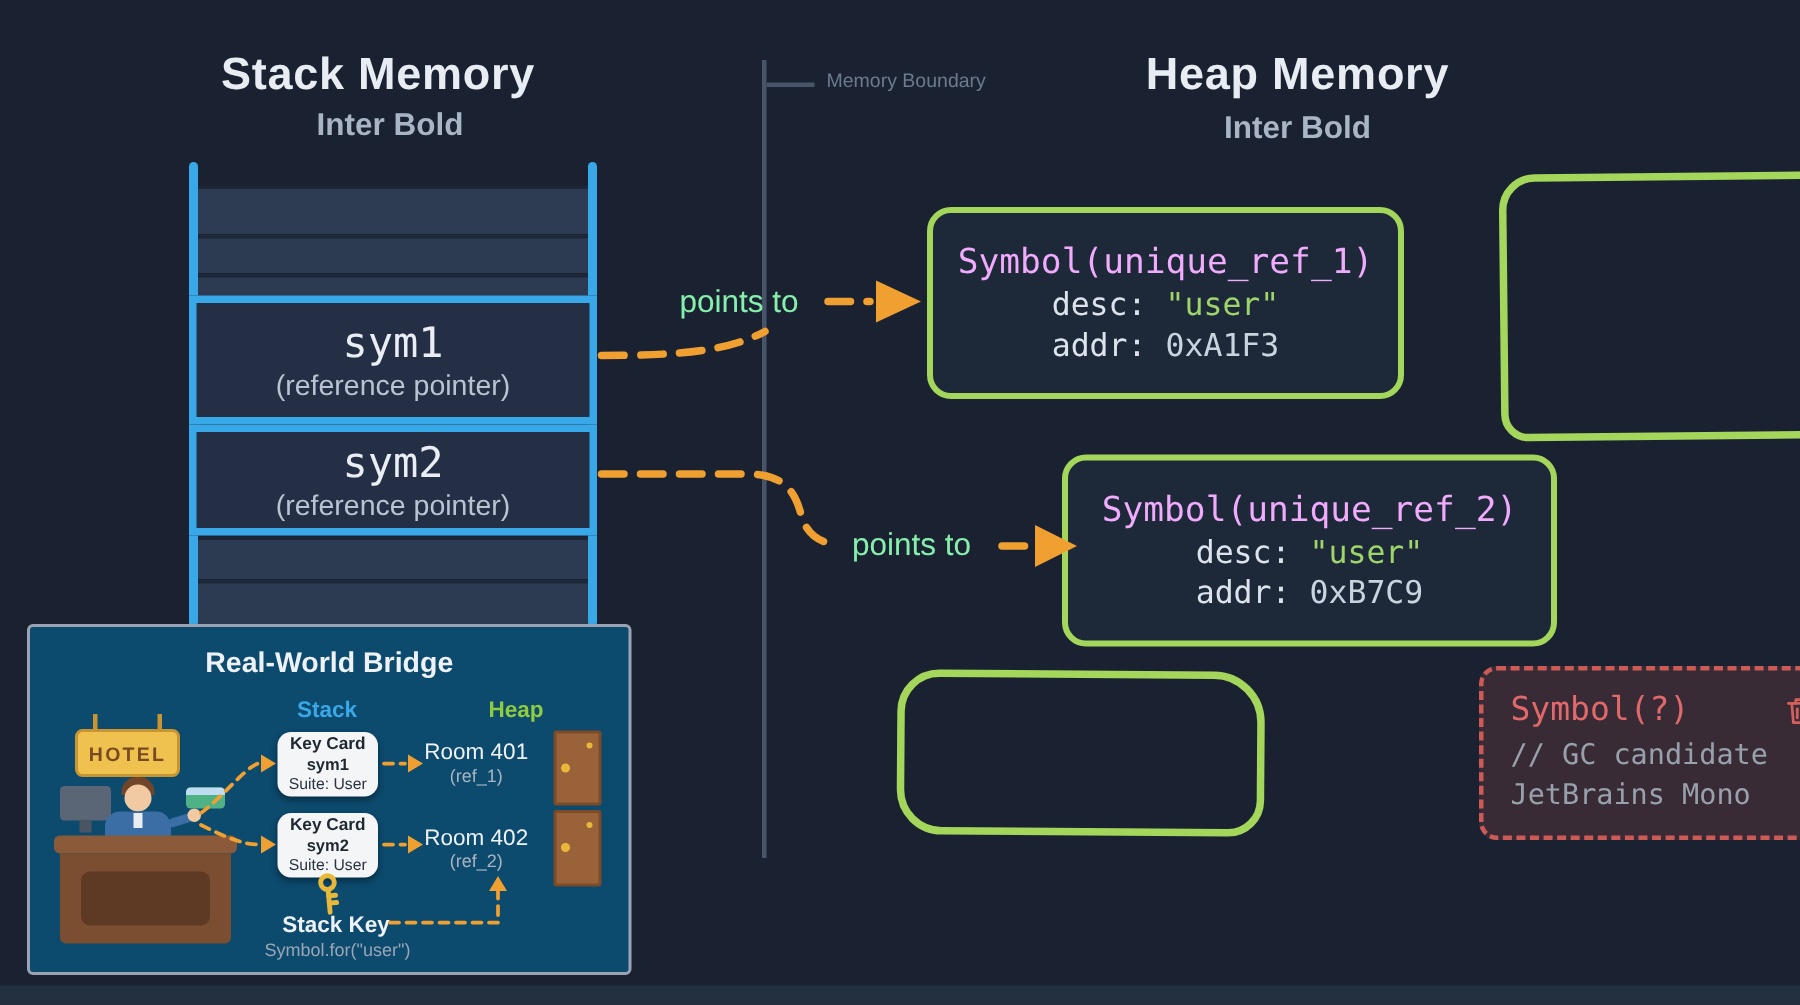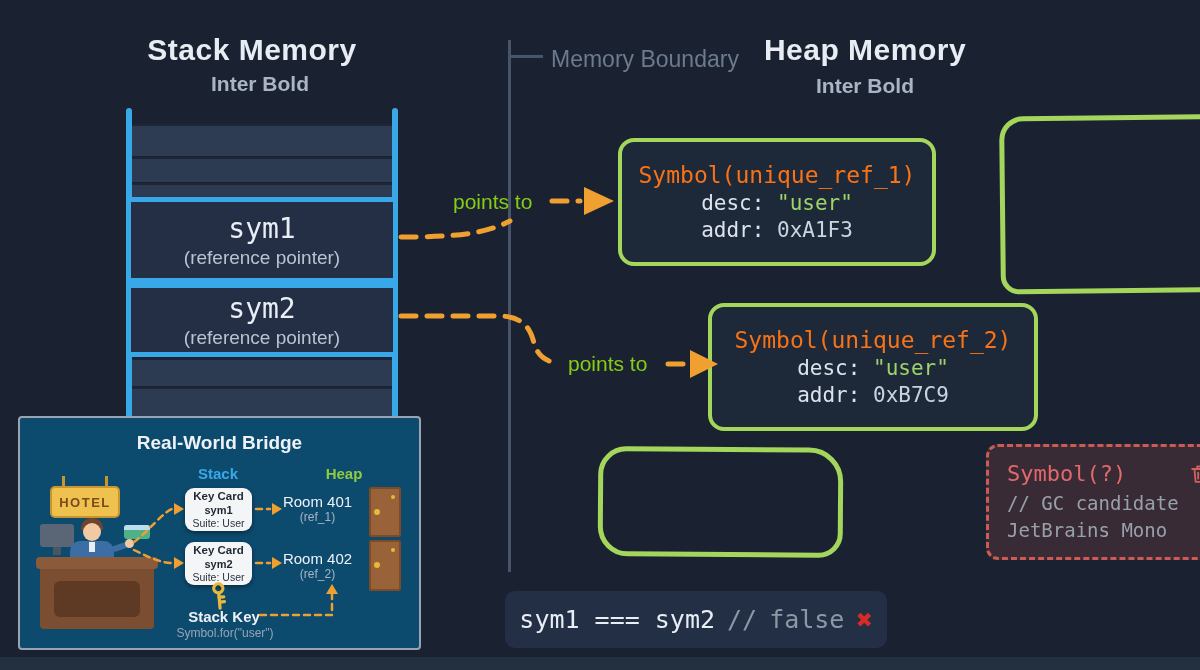--- a/index.html
+++ b/index.html
@@ -16,45 +16,45 @@
   
   .rail{width:6px;background:#38A8E8;border-radius:3px;}
   .srow{left:132px;width:260px;background:#2C3A52;border-top:2px solid #1C2636;}
   .scell{left:126px;width:262px;border:5px solid #38A8E8;background:#242F45;
          display:flex;flex-direction:column;align-items:center;justify-content:center;}
   .scell .nm{font-size:28px;color:#E9EEF5;}
   .scell .ds{font-size:19px;color:#B9C3D2;margin-top:2px;}
 
   
   .bline{background:#47546A;}
-  .blabel{font-size:23px;color:#6C7A8D;}
+  .blabel{font-size:13px;color:#6C7A8D;}
 
   
   .hbox{border:4px solid #A3D65B;border-radius:16px;background:#1D2939;
         display:flex;flex-direction:column;align-items:center;justify-content:center;gap:3px;}
-  .hbox .t{font-size:23px;color:#f97316;}
+  .hbox .t{font-size:23px;color:#f0abfc;}
   .hbox .l{font-size:21px;color:#DCE3EC;}
   .hbox .green{color:#9FD46A;}
   .hbox .val{color:#C9D4DF;}
   .ghost{border:5px solid #A3D65B;background:transparent;}
 
   
   .gcbox{border:3px dashed #CE5A55;border-radius:12px;background:#382B35;padding:14px 18px;box-sizing:border-box;}
   .gcbox .t1{font-size:22px;color:#E2696B;display:flex;justify-content:space-between;align-items:center;}
   .gcbox .t2{font-size:19px;color:#98A1AB;margin-top:6px;}
   .gcbox .t3{font-size:19px;color:#98A1AB;margin-top:5px;}
 
   
   .cmp{background:#232F45;border-radius:10px;display:flex;align-items:center;justify-content:center;gap:12px;}
   .cmp .code{font-size:25px;color:#E9EEF5;}
   .cmp .gray{font-size:25px;color:#8D98A6;}
   .cmp .cross{font-size:27px;color:#D92B26;font-weight:bold;}
 
   
-  .ptlabel{font-size:21px;color:#84cc16;}
+  .ptlabel{font-size:21px;color:#86efac;}
 
   
   .bridge{left:18px;top:416px;width:403px;height:234px;background:#0c4a6e;
           border:2px solid #9AA3B2;border-radius:4px;box-sizing:border-box;z-index:6;}
   .bridge .ttl{left:0;top:14px;width:100%;font-size:19px;font-weight:bold;color:#EEF2F7;}
   .col-stack{color:#3AA8E8;font-weight:bold;font-size:15px;}
   .col-heap{color:#8FCC3F;font-weight:bold;font-size:15px;}
   .hotel{background:#EFC14E;border:2px solid #C89530;border-radius:5px;
          color:#7A4A20;font-weight:bold;font-size:13px;letter-spacing:1.5px;
          display:flex;align-items:center;justify-content:center;}
@@ -136,26 +136,20 @@
             <path d="M6 6.5l1.2 14h9.6L18 6.5"></path>
           <path d="M10 10.5v6.5"></path>
             <path d="M14 10.5v6.5"></path>
         </svg>
       </span>
     </div>
     <div class="t2">// GC candidate</div>
     <div class="t3">JetBrains Mono</div>
   </div>
 
-  <div class="abs cmp mono" style="left:505px;top:591px;width:382px;height:57px;">
-    <span class="code">sym1 === sym2</span>
-    <span class="gray">//</span>
-    <span class="gray">false</span>
-    <span class="cross">✖</span>
-  </div>
 
   <svg class="abs" style="left:0;top:0;width:1200px;height:670px;pointer-events:none;z-index:4;">
     <g stroke="#F0A030" stroke-width="5" fill="none" stroke-linecap="round" stroke-dasharray="15 11">
       <path d="M401 237 C455 237 485 234 510 221"></path>
       <path d="M552 201 H580"></path>
       <path d="M401 316 H498 C522 316 530 327 534 343 Q538 358 552 362"></path>
       <path d="M668 364 H686"></path>
     </g>
     <polygon points="584,187 614,201 584,215" fill="#F0A030"></polygon>
     <polygon points="690,350 718,364 690,378" fill="#F0A030"></polygon>

